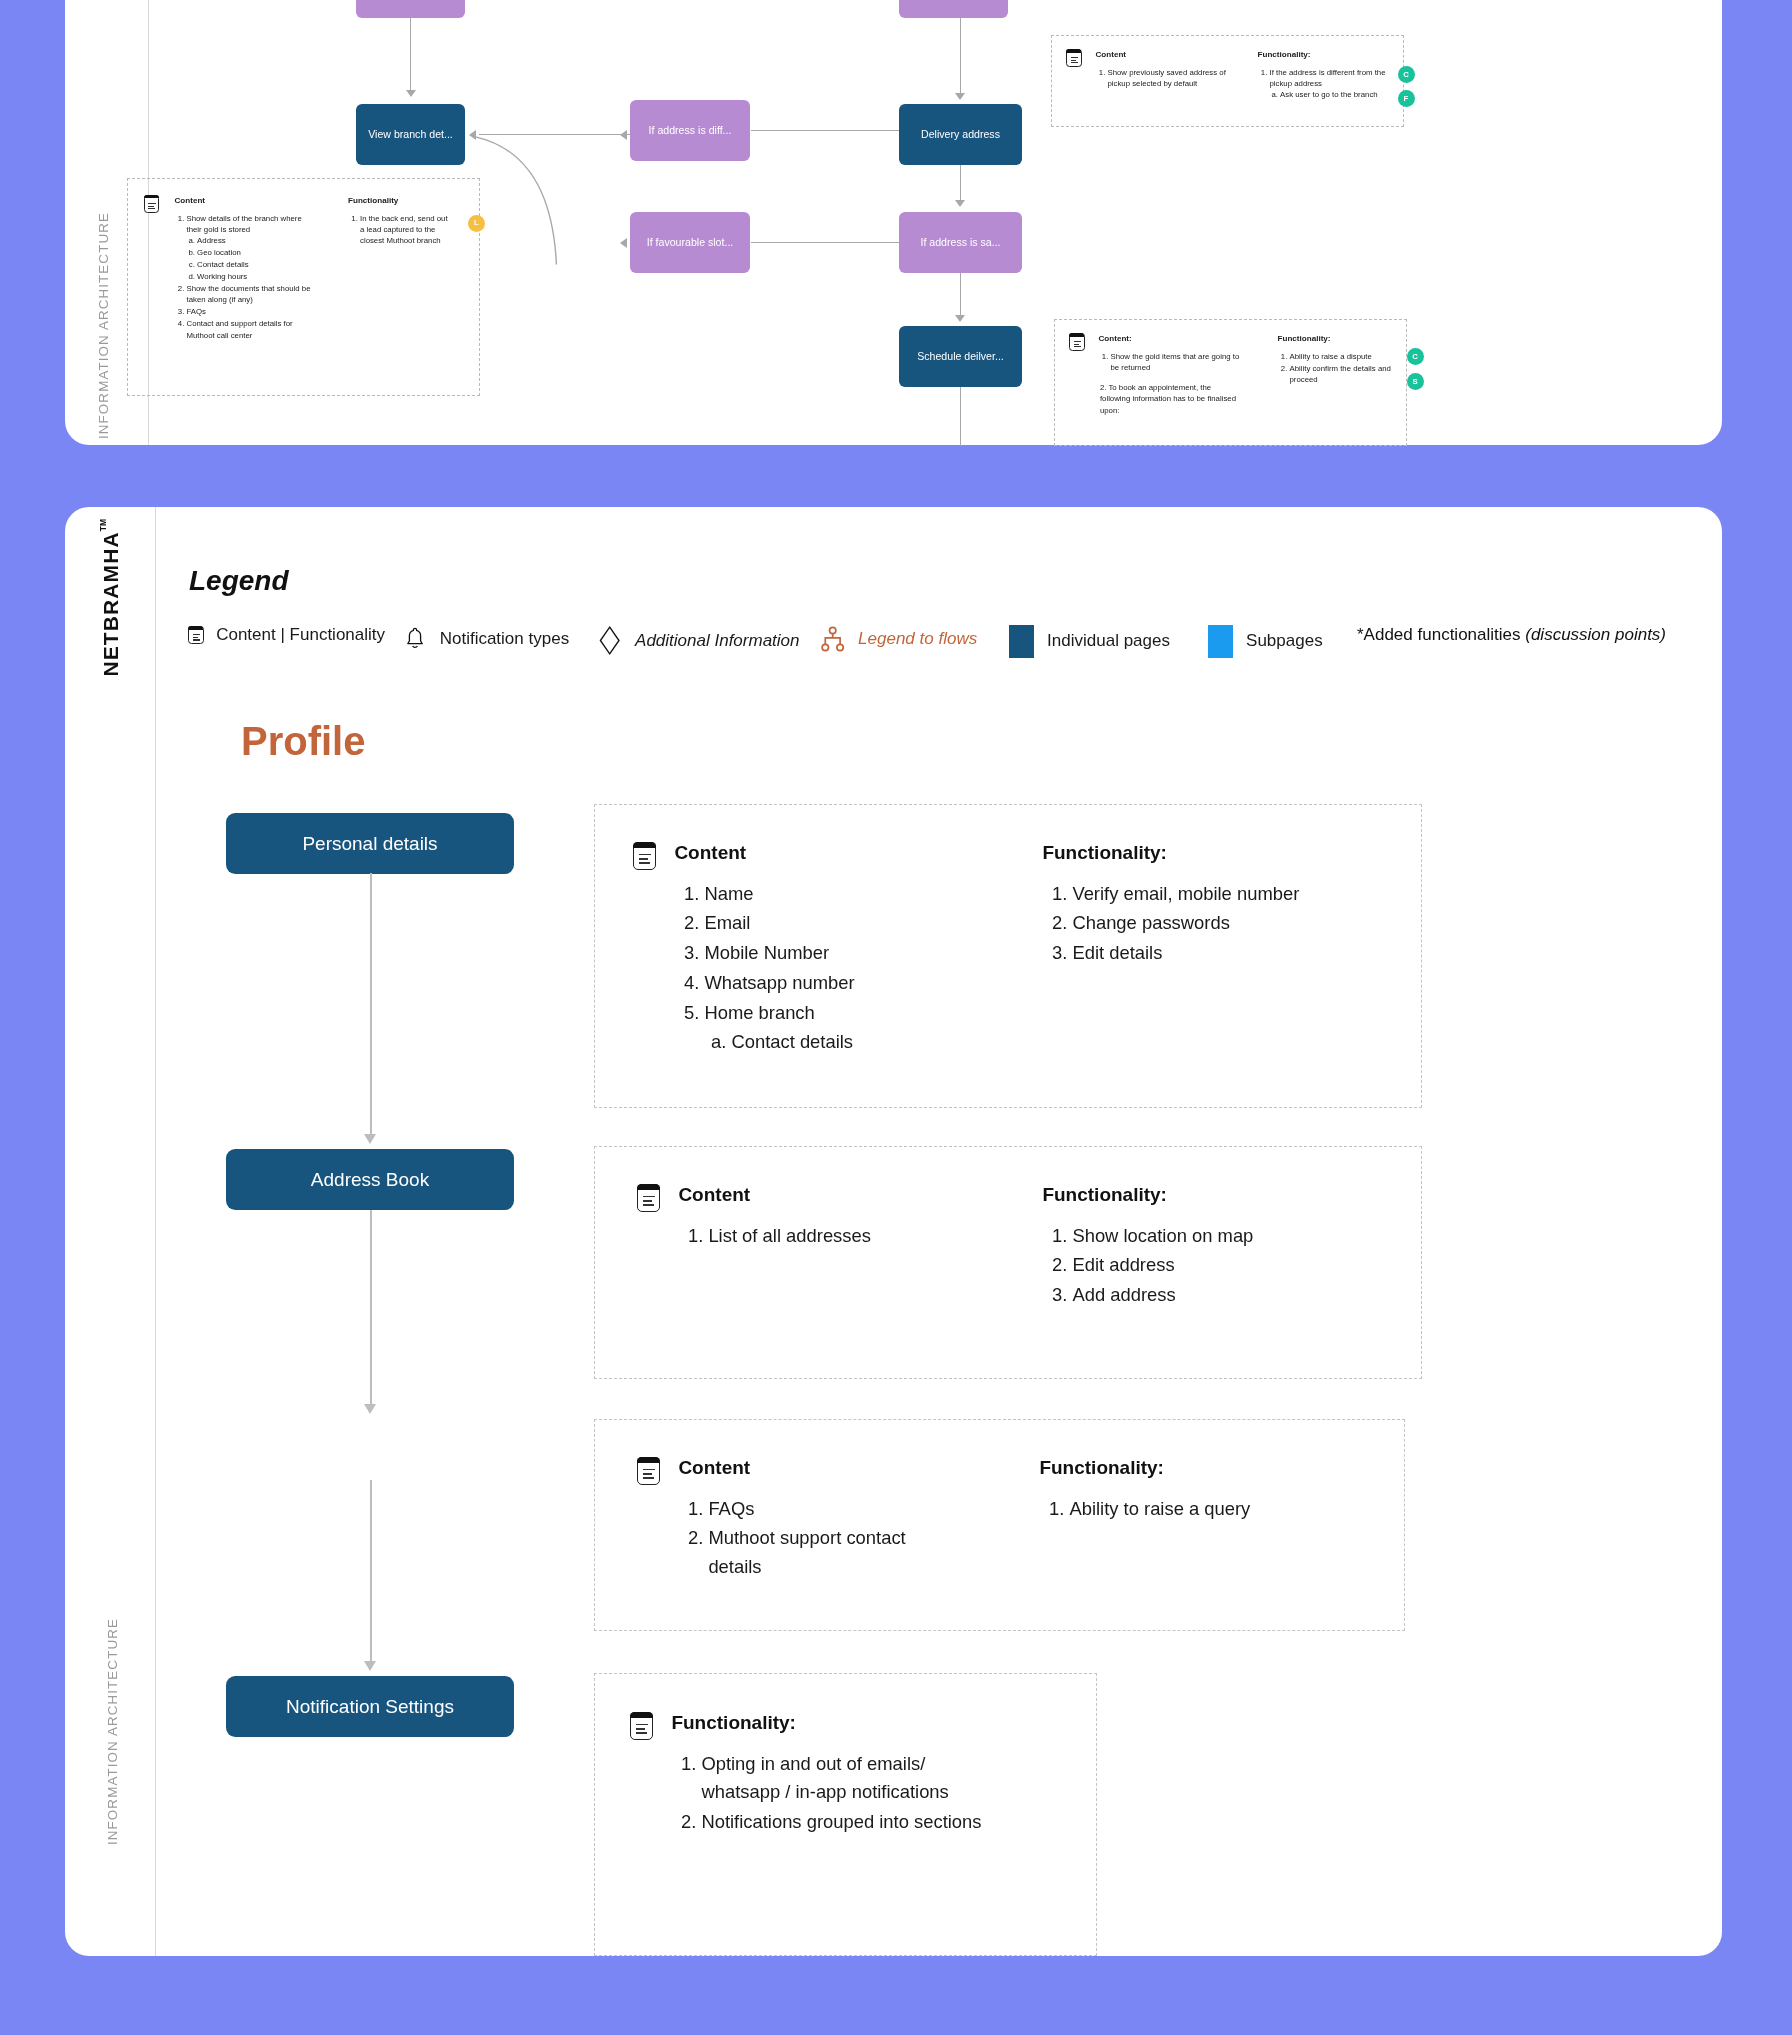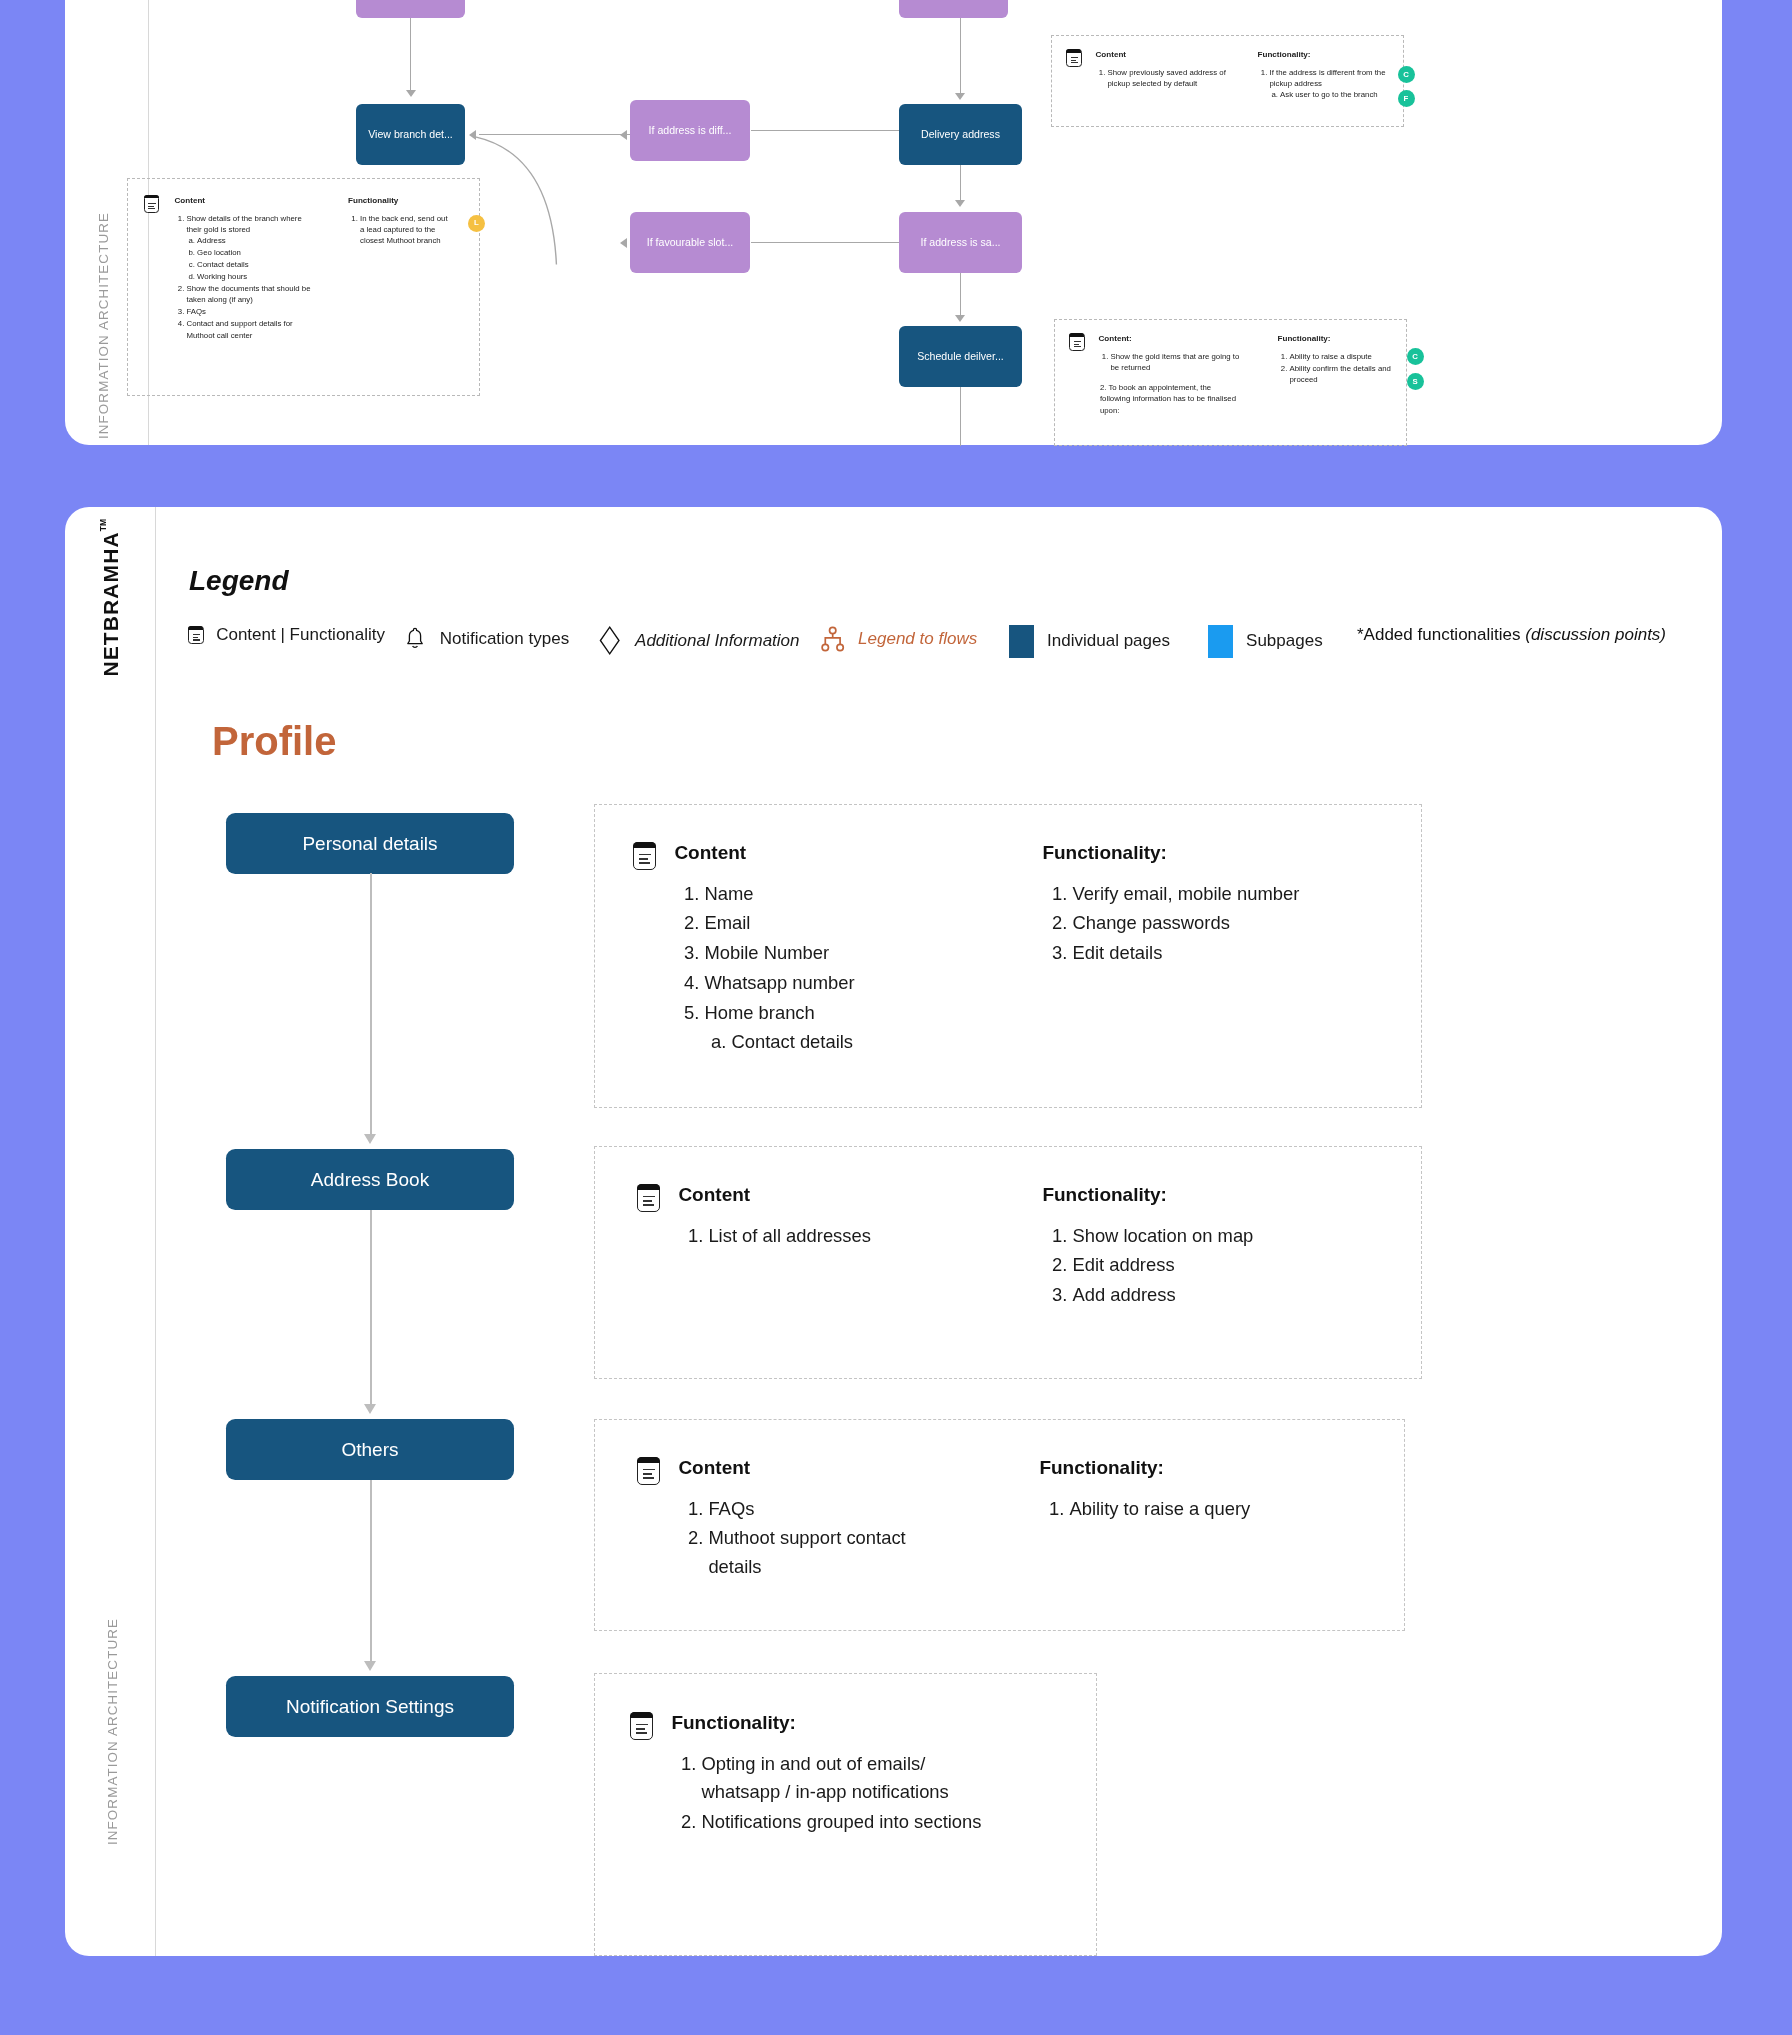--- a/index.html
+++ b/index.html
@@ -136,21 +136,21 @@
   }
   .legend-row { position: absolute; top: 625px; display: flex; align-items: center; gap: 12.7px; }
   .legend-row .lbl { font-size: 17px; color: #1a1a1a; white-space: nowrap; }
   .legend-row .lbl.accent { color: #C2653A; font-style: italic; }
   .legend-row .lbl.note { color: #111; }
   .legend-row .lbl.note em { font-style: italic; }
   .swatch { width: 25.4px; height: 32.5px; flex: 0 0 auto; }
 
   
   #profile-title {
-    position: absolute; left: 212px; top: 719px;
+    position: absolute; left: 241px; top: 719px;
     font-size: 40px; font-weight: bold; color: #C2653A;
   }
   .pnode {
     position: absolute;
     width: 288px; height: 61px;
     background: #17557F; border-radius: 9.2px;
     display: flex; align-items: center; justify-content: center;
     color: #fff; font-size: 19px;
   }
   .pconn { position: absolute; width: 2.1px; background: #bdbdbd; left: 370px; }
@@ -383,23 +383,20 @@
   </div>
 
   <div id="profile-title">Profile</div>
 
   <div class="pnode" style="left:226px; top:813px;">
       <span>Personal details</span>
     </div>
   <div class="pnode" style="left:226px; top:1149px;">
       <span>Address Book</span>
     </div>
-  <div class="pnode" style="left:226px; top:1419px;">
-      <span>Others</span>
-    </div>
   <div class="pnode" style="left:226px; top:1676px;">
       <span>Notification Settings</span>
     </div>
 
   <div class="pconn" style="top:873px; height:264px;"></div>
   <div class="parrow" style="top:1134px;"></div>
   <div class="pconn" style="top:1210px; height:198px;"></div>
   <div class="parrow" style="top:1404px;"></div>
   <div class="pconn" style="top:1480px; height:185px;"></div>
   <div class="parrow" style="top:1661px;"></div>

